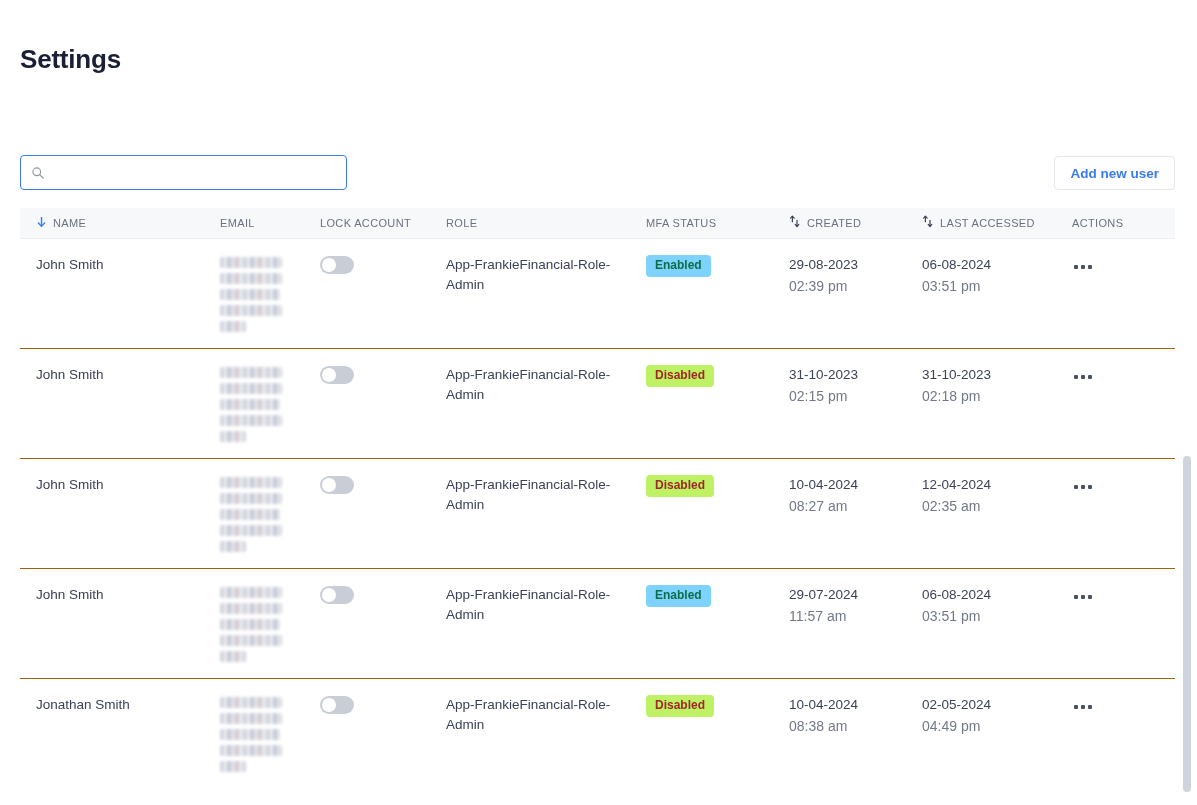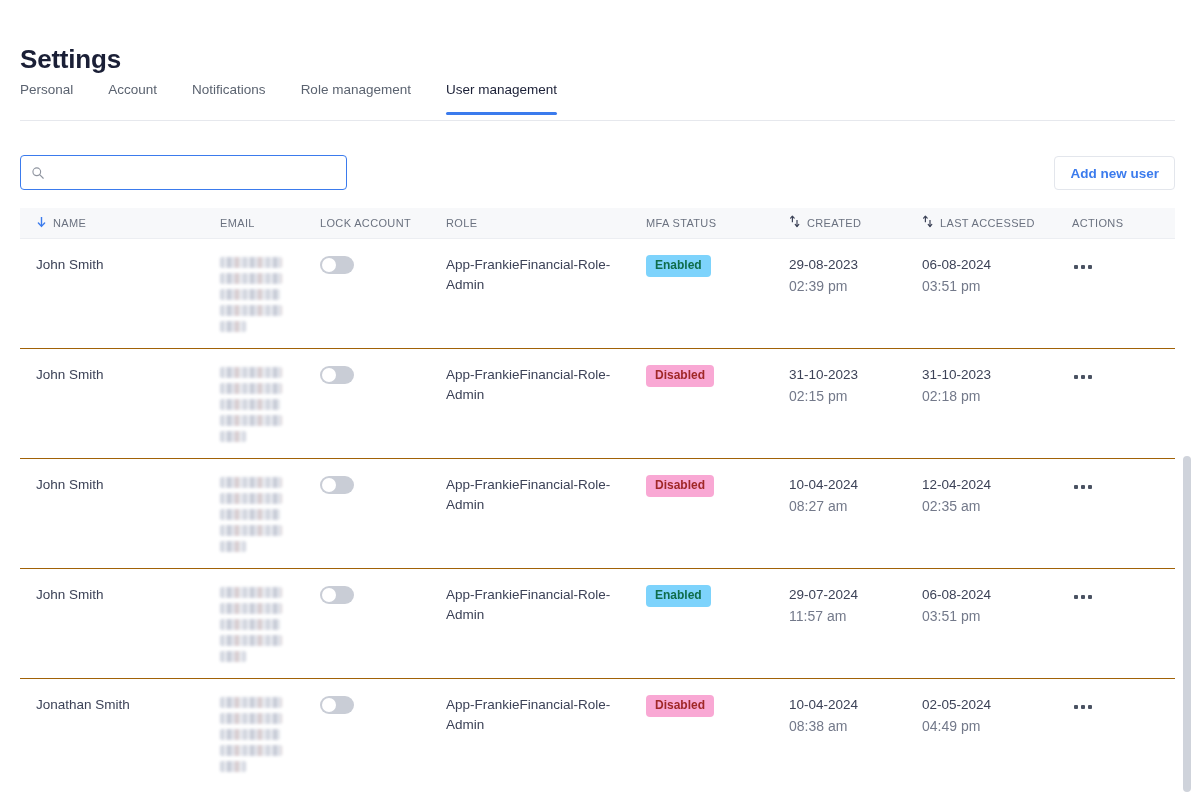--- a/index.html
+++ b/index.html
@@ -188,21 +188,21 @@
   
   .badge {
     display: inline-block;
     font-size: 12px;
     font-weight: bold;
     padding: 3px 9px 4px;
     border-radius: 4px;
     line-height: 15px;
   }
   .badge.enabled  { background: #7dd3fc; color: #0f6c4a; }
-  .badge.disabled { background: #f9a8d4; color: #a02828; }
+  .badge.disabled { background: #bef264; color: #a02828; }
 
   
   .date-main { color: #3c4257; }
   .date-sub  { color: #73798a; font-size: 14px; margin-top: 1px; }
 
   
   .c-act { text-align: left; }
   .dots {
     display: inline-flex;
     gap: 3px;
@@ -232,27 +232,20 @@
     cursor: pointer;
   }
 </style>
 </head>
 <body>
 
 <div class="page">
 
   <div class="page-title">Settings</div>
 
-  <div class="tabs" id="tabs-container">
-      <div class="tab"><span>Personal</span></div>
-      <div class="tab"><span>Account</span></div>
-      <div class="tab"><span>Notifications</span></div>
-      <div class="tab"><span>Role management</span></div>
-      <div class="tab active"><span>User management</span></div>
-    </div>
 
   <div class="search-wrap">
     <span class="search-icon">
       <svg viewBox="0 0 16 16" width="14" height="14">
         <circle cx="6.6" cy="6.6" r="4.4" fill="none" stroke="#6b7280" stroke-width="1.3"></circle>
         <line x1="9.9" y1="9.9" x2="14" y2="14" stroke="#6b7280" stroke-width="1.3" stroke-linecap="round"></line>
       </svg>
     </span>
     <input class="search-input" type="text" id="search-input" placeholder="" style="">
   </div>

